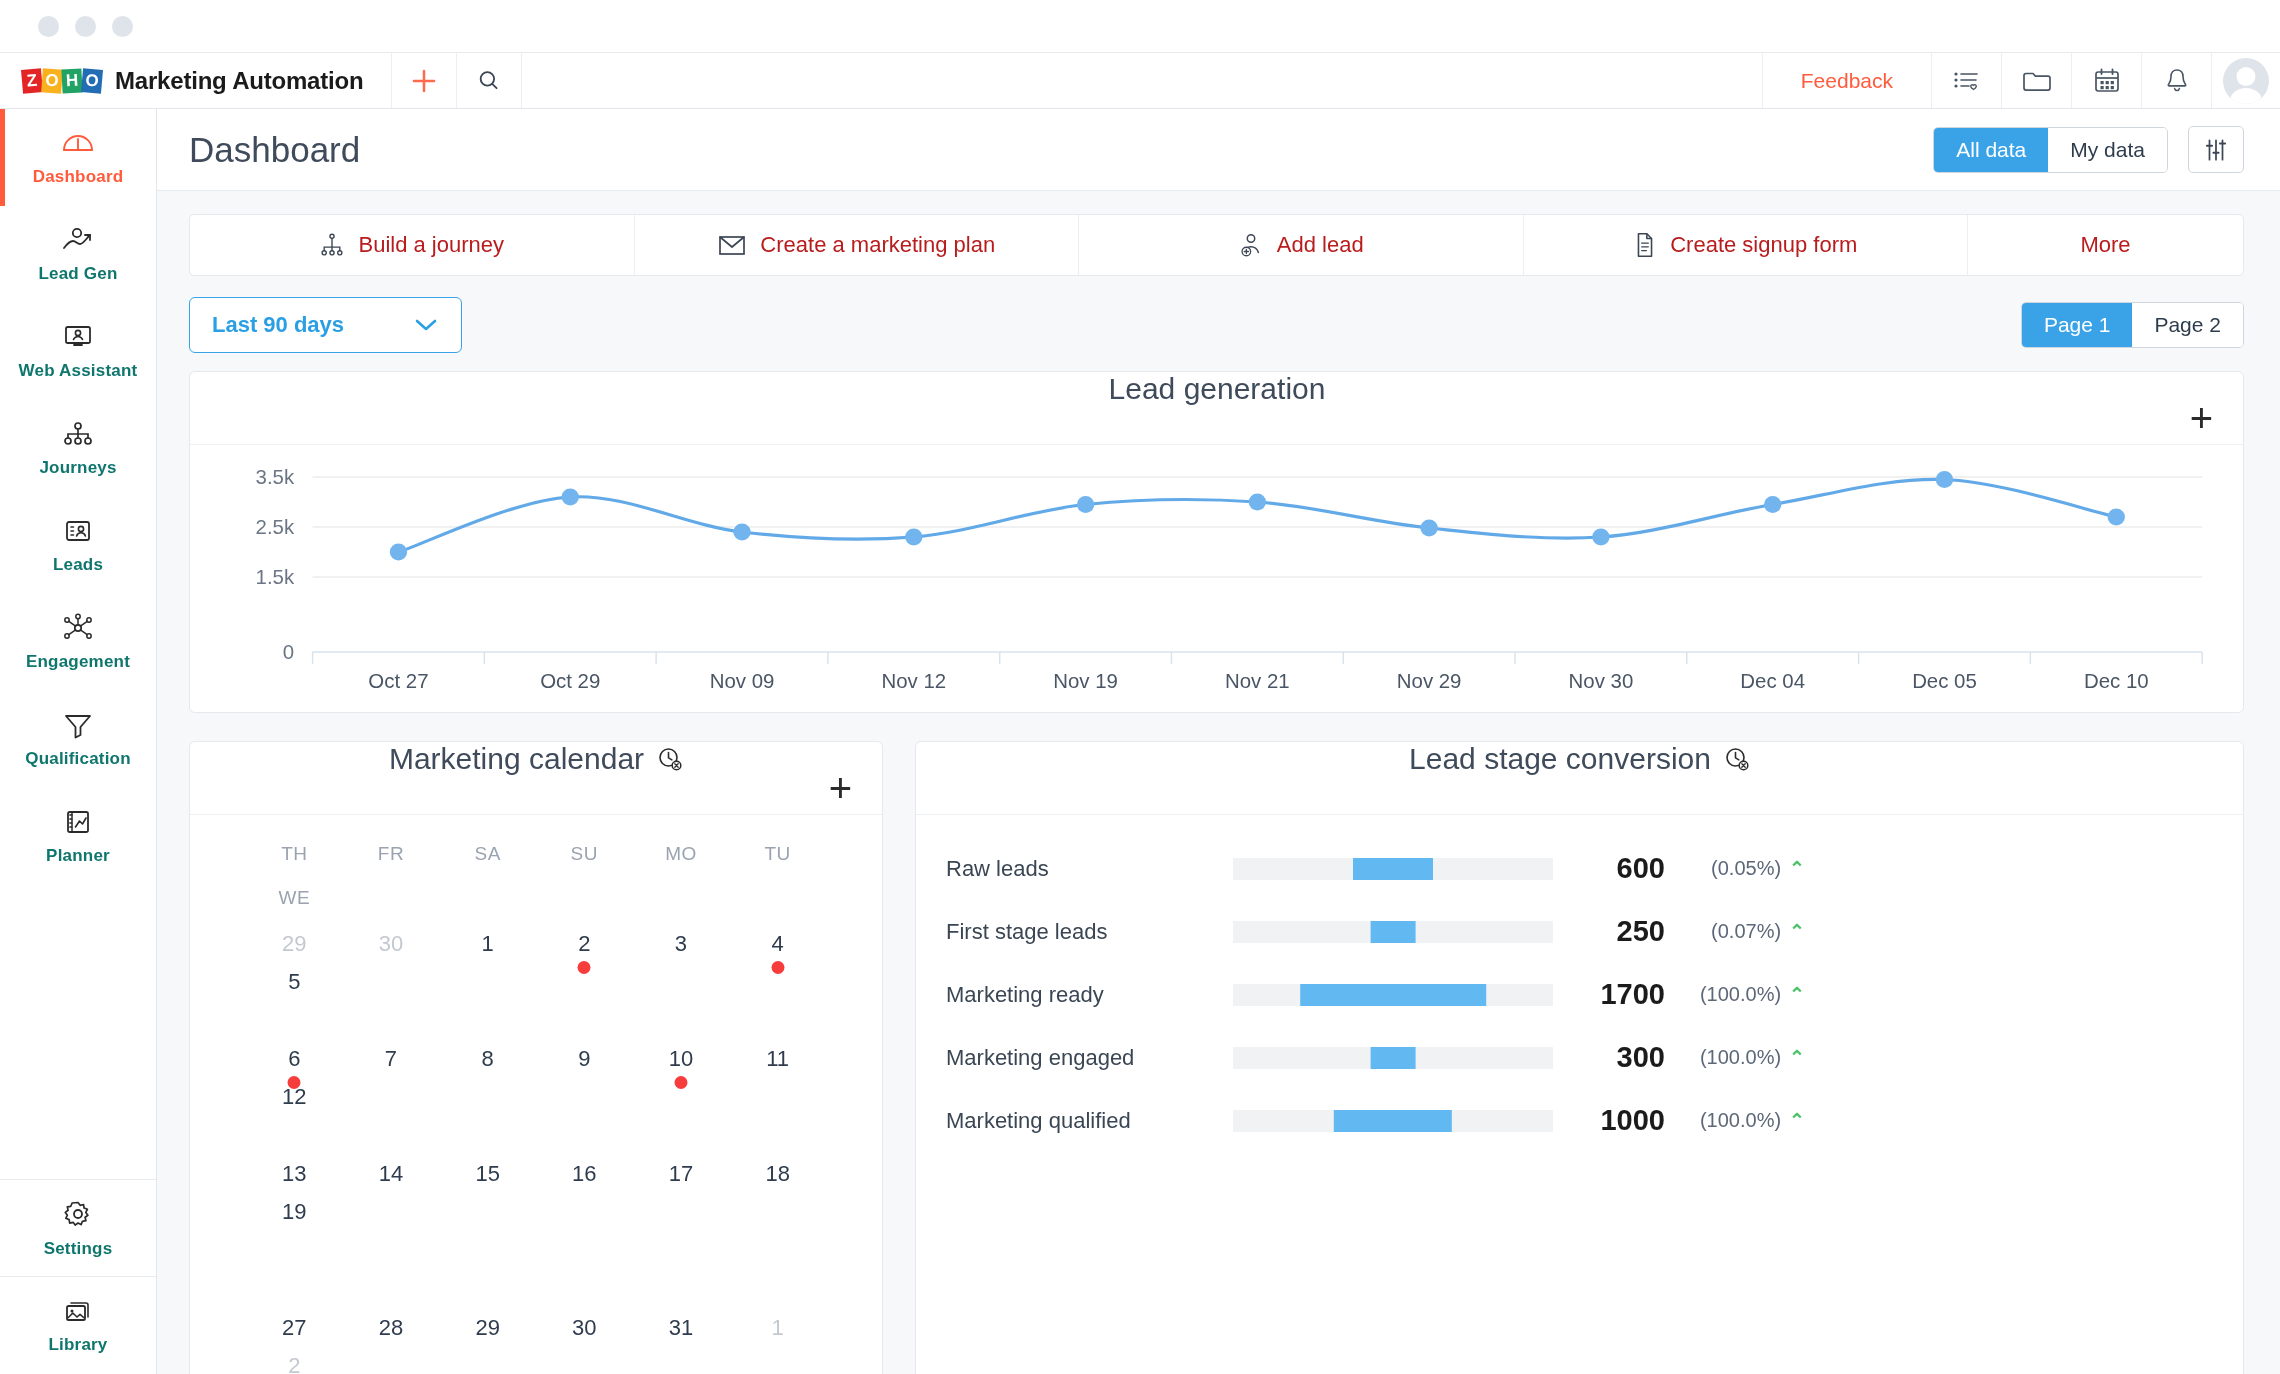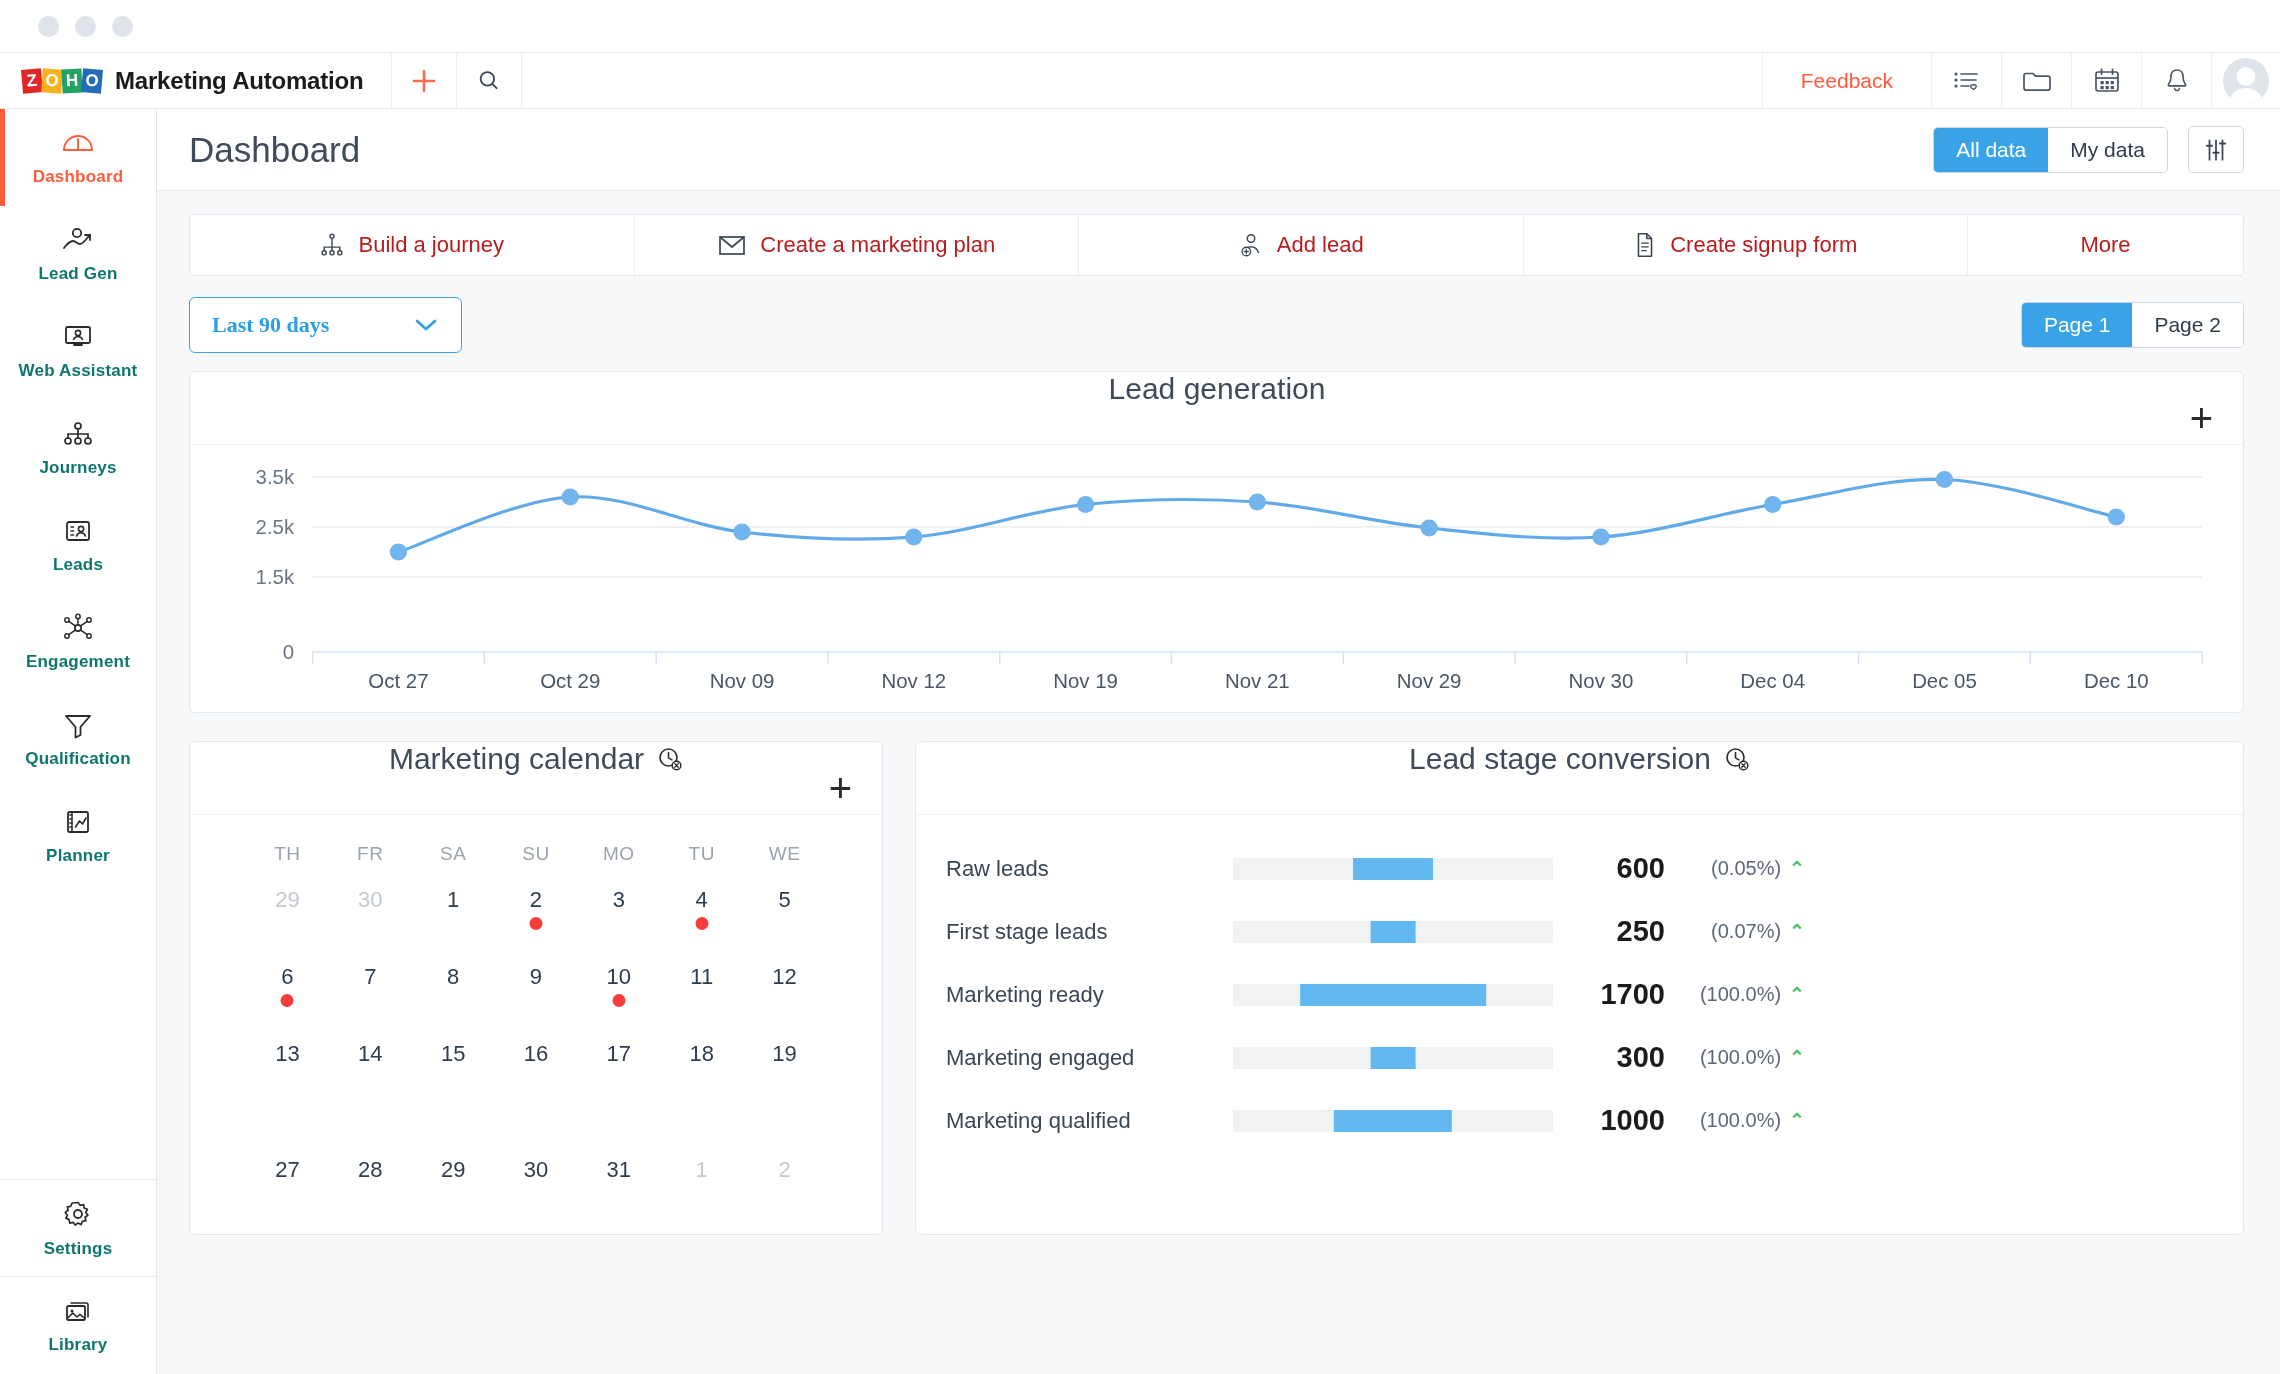--- a/index.html
+++ b/index.html
@@ -204,21 +204,20 @@
   .range-select {
     width: 273px; height: 56px;
     border: 1px solid #3aa3e8;
     border-radius: 6px;
     background: #fff;
     display: flex; align-items: center; justify-content: space-between;
     padding: 4px 22px;
     color: #2b9fe4;
     font-size: 22px; font-weight: bold;
     cursor: pointer;
-    font-family: Liberation Serif, serif;
   }
   .page-seg { margin-left: auto; }
 
   
   .card {
     background: #fff;
     border: 1px solid #e5e9ee;
     border-radius: 6px;
   }
   .card-head {
@@ -243,21 +242,21 @@
   .chart-body { height: calc(342px - 73px); position: relative; }
 
   .lower { display: flex; gap: 32px; margin: 28px 36px 0 32px; }
   .cal-card { width: 694px; }
   .conv-card { flex: 1; }
 
   
   .cal-grid {
     padding: 28px 56px 0 56px;
     display: grid;
-    grid-template-columns: repeat(7, 1fr);
+    grid-template-columns: repeat(6, 1fr);
     row-gap: 0;
     text-align: center;
   }
   .cal-dow {
     font-size: 19px;
     color: #9aa4b0;
     padding-bottom: 22px;
     letter-spacing: 0.5px;
   }
   .cal-day {

